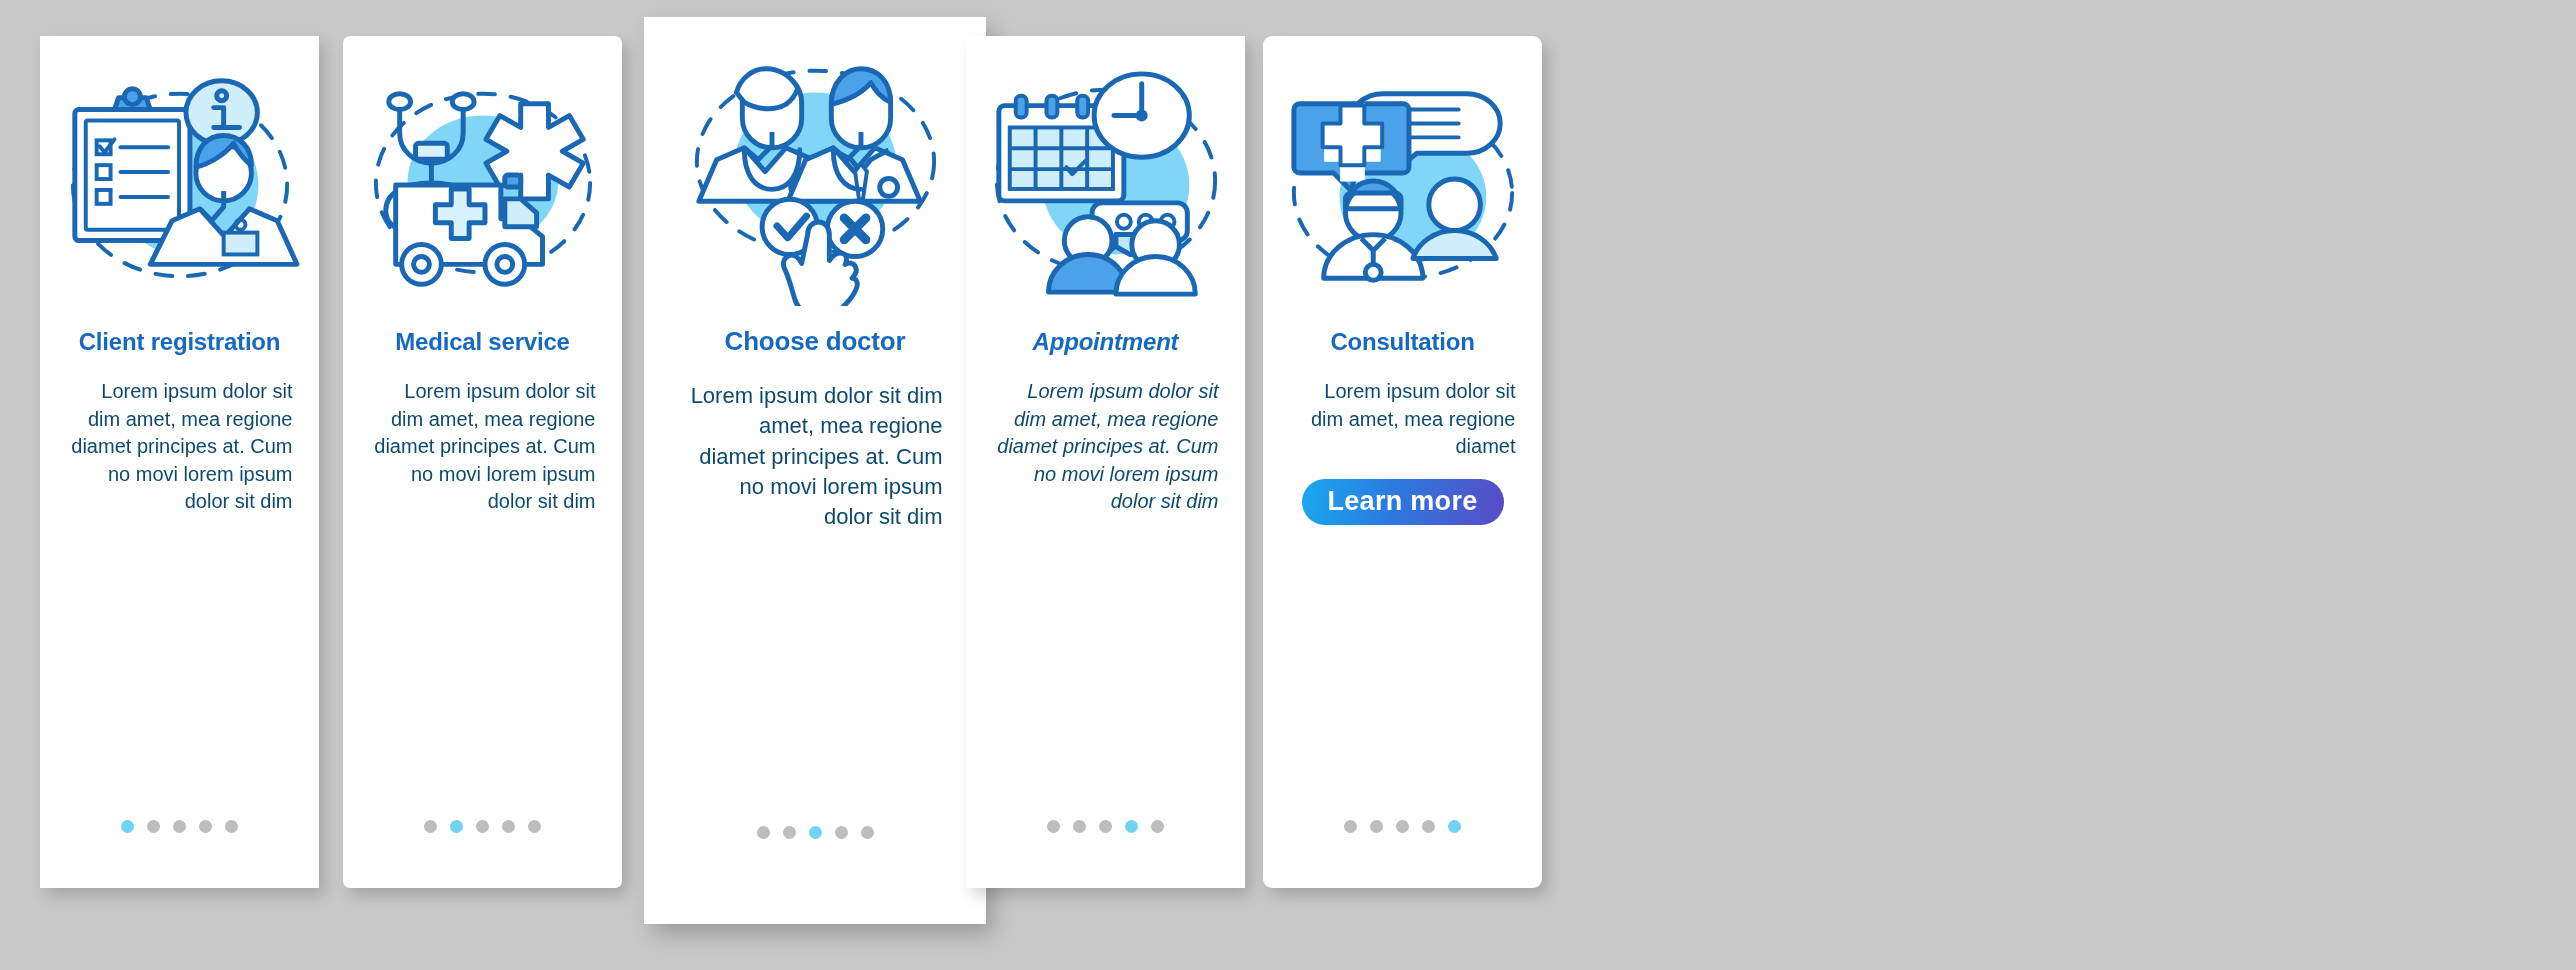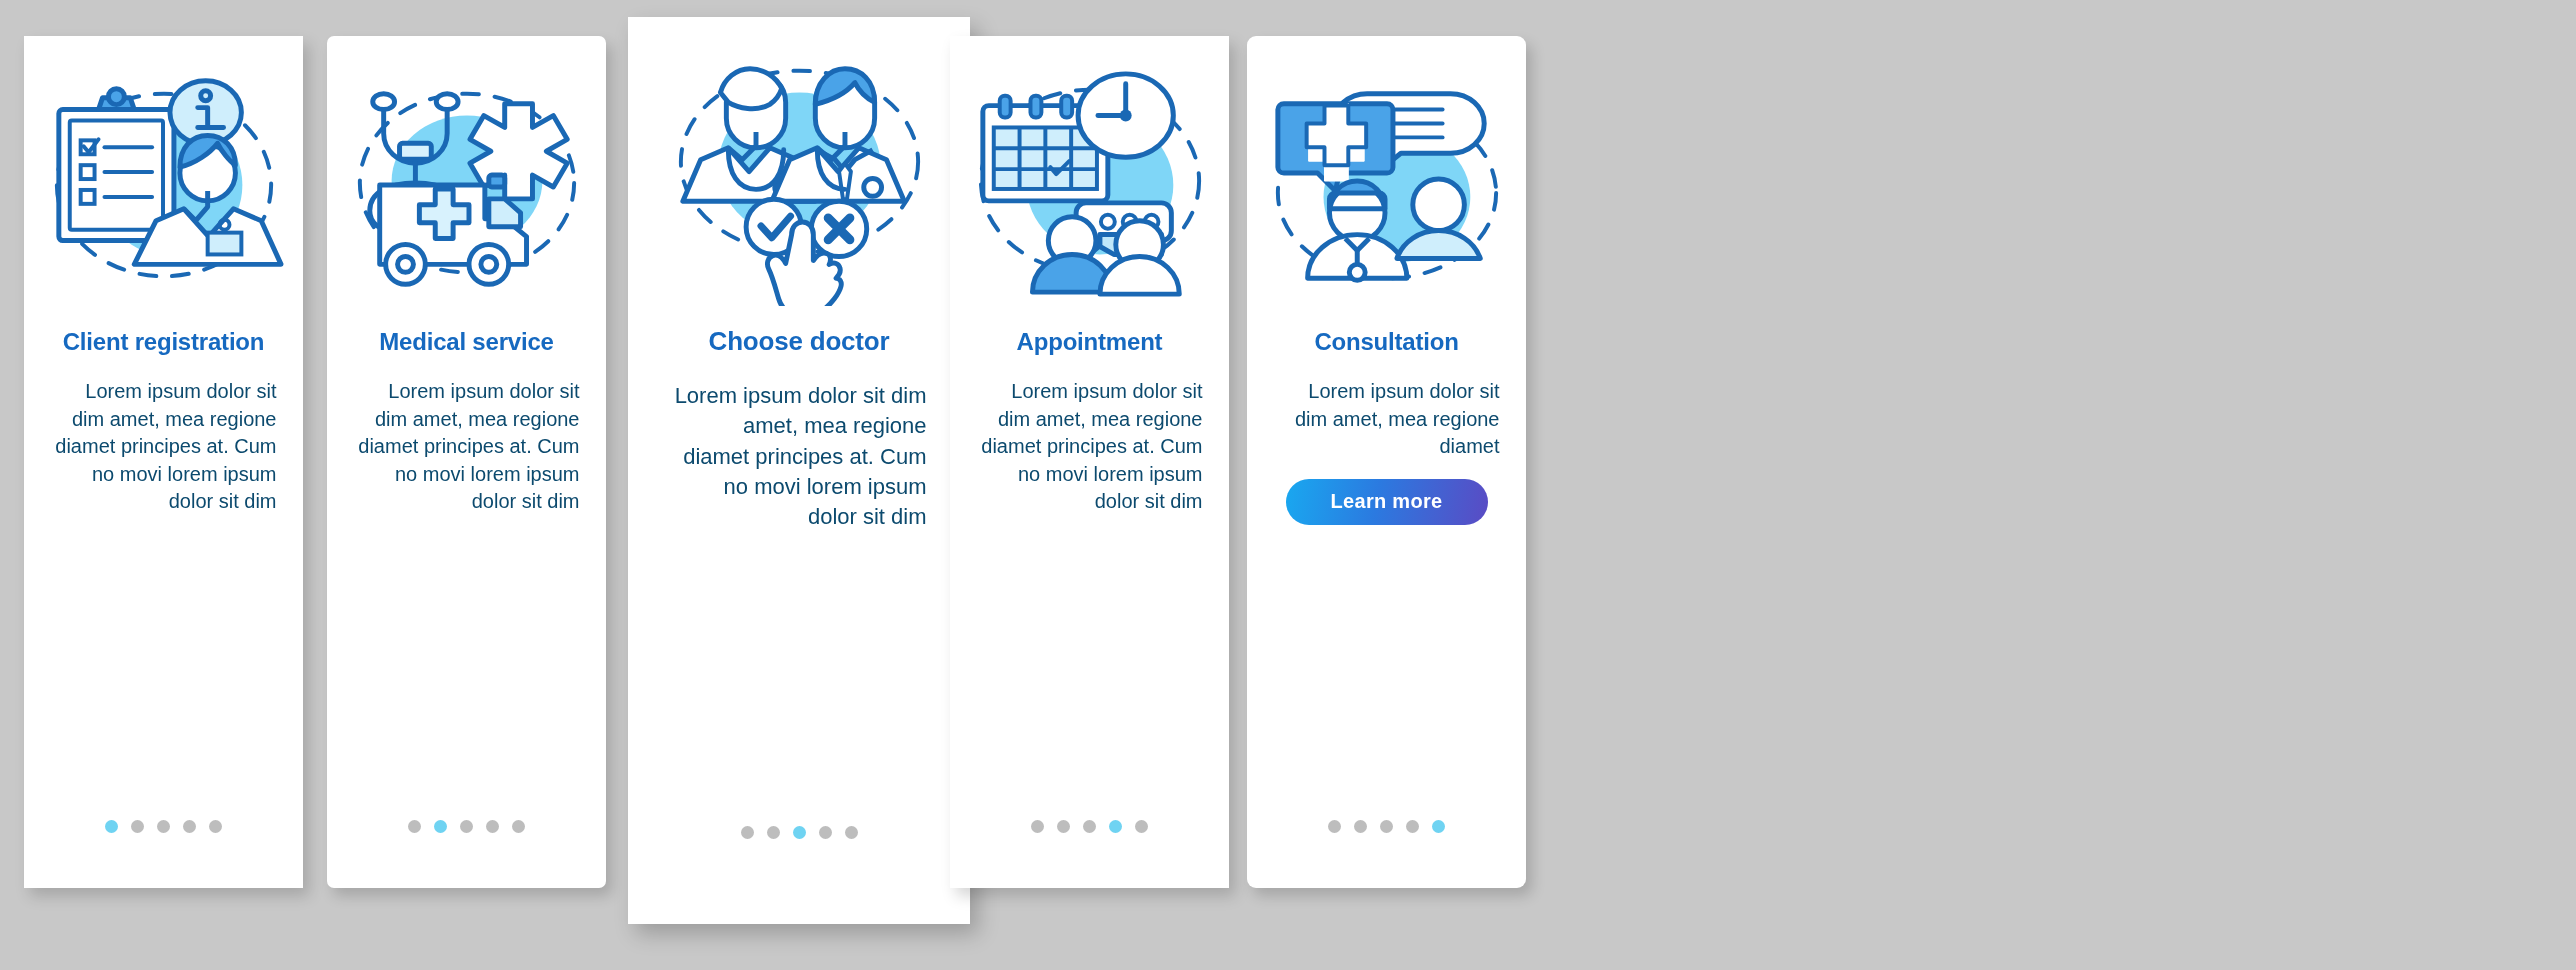--- a/index.html
+++ b/index.html
@@ -22,38 +22,39 @@
   }
 
   
   .card {
     position: absolute;
     background: #ffffff;
     box-sizing: border-box;
     display: flex;
     flex-direction: column;
     align-items: center;
+    margin-left: 16px;
   }
   .card.outer {
     top: 36px;
     width: 279px;
     height: 852px;
     box-shadow: 6px 8px 14px rgba(0,0,0,0.17);
   }
   .card.center {
     top: 17px;
     width: 342px;
     height: 907px;
     box-shadow: 8px 10px 20px rgba(0,0,0,0.22);
   }
 
   .card.c1 { left: 24px; }
   .card.c2 { left: 327px; border-radius: 7px; }
   .card.c3 { left: 628px; }
-  .card.c4 { left: 950px; }
+  .card.c4 { left: 950px; font-style: italic; }
   .card.c5 { left: 1247px; border-radius: 9px; }
 
   
   .illustration {
     position: relative;
     width: 100%;
     box-sizing: border-box;
     display: flex;
     align-items: center;
     justify-content: center;
@@ -83,21 +84,21 @@
   .center .body { font-size: 22px; margin-top: 24px; padding: 0 8px; width: 271px; }
 
   
   .learn-more {
     margin-top: 18px;
     width: 202px;
     height: 46px;
     border: none;
     border-radius: 23px;
     color: #ffffff;
-    font-size: 20px;
+    font-size: 27px;
     font-weight: 700;
     letter-spacing: 0.3px;
     cursor: pointer;
     background: linear-gradient(100deg, #19a8f0 0%, #2b7ae0 45%, #5a4bc4 100%);
     font-family: "Liberation Sans", sans-serif;
   }
 
   
   .dots {
     position: absolute;

